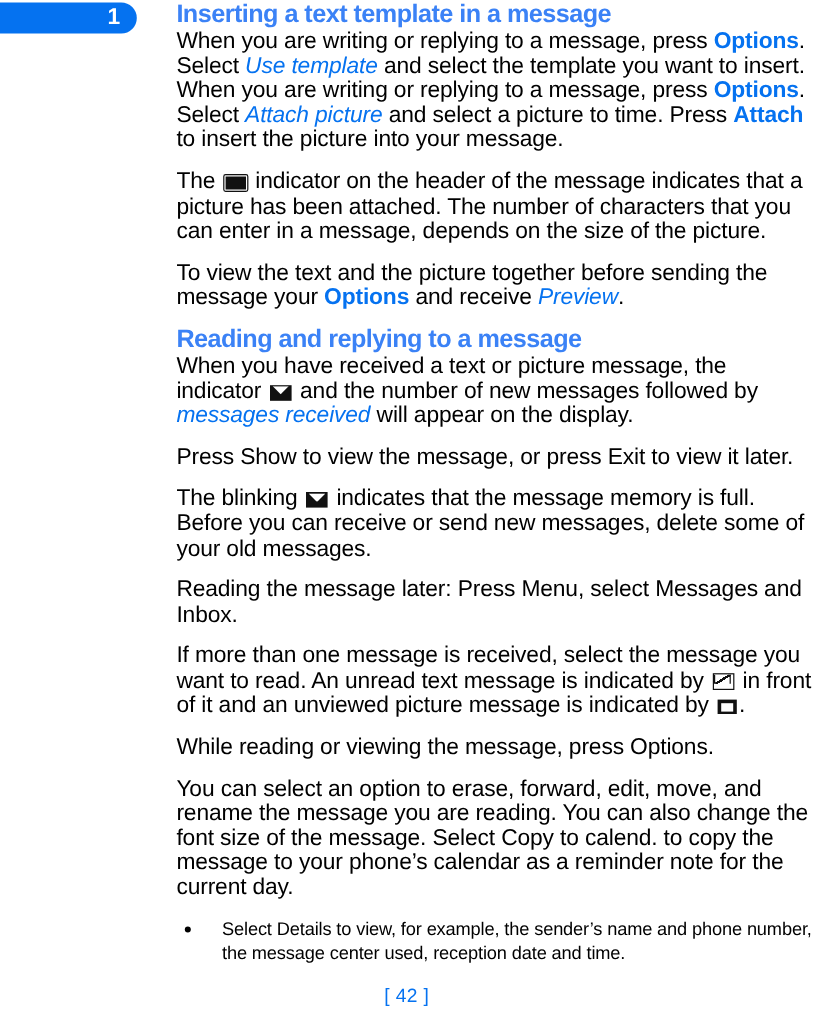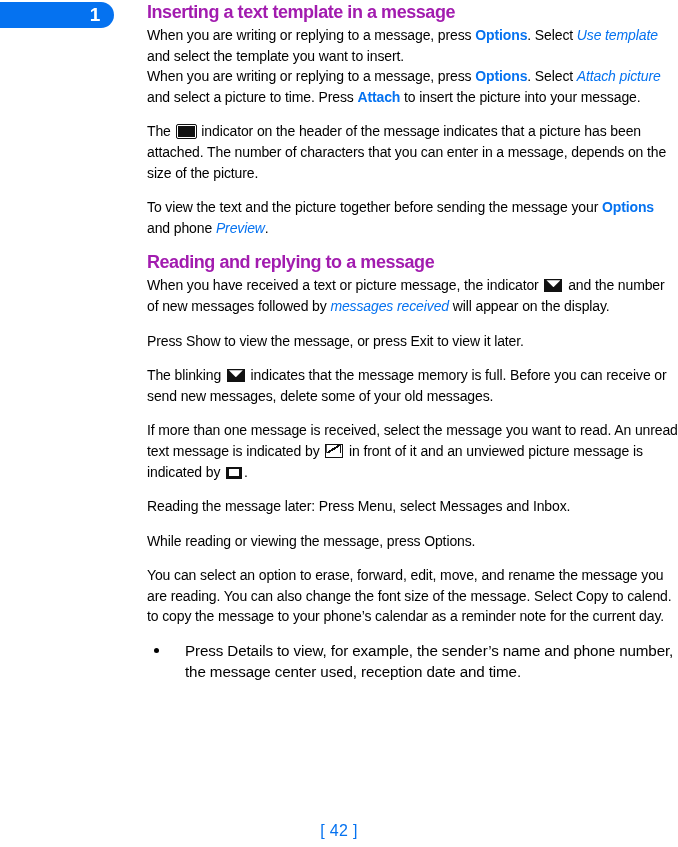--- a/index.html
+++ b/index.html
@@ -43,36 +43,36 @@
     position: absolute;
     left: 147px;
     top: 0px;
     width: 531px;
     font-size: 15.2px;
     line-height: 20.5px;
     letter-spacing: -0.15px;
   }
 
   h2.section-heading {
-    color: #a21caf;
-    font-size: 18px;
+    color: #3b82f6;
+    font-size: 21px;
     font-weight: 700;
     line-height: 24px;
     letter-spacing: -0.45px;
     margin: 0 0 1px 0;
     padding: 0;
   }
   h2.section-heading.spaced {
     margin-top: 12px;
   }
 
   p.body-text {
     margin: 0 0 0 0;
     padding: 0;
-    font-size: 14px;
+    font-size: 19px;
     line-height: 20.6px;
     letter-spacing: -0.12px;
     color: #000000;
     text-align: left;
   }
   p.body-text.gap {
     margin-top: 14px;
   }
 
   .em-blue {
@@ -232,47 +232,47 @@
 
   <p class="body-text">
     <span>When you are writing or replying to a message, press </span><span class="em-blue">Options</span><span>. Select </span><span class="em-blue-italic">Attach picture</span><span> and select a picture to time. Press </span><span class="em-blue">Attach</span><span> to insert the picture into your message.</span>
   </p>
 
   <p class="body-text gap">
     <span>The </span><span class="icon-inline icon-picture"></span><span> indicator on the header of the message indicates that a picture has been attached. The number of characters that you can enter in a message, depends on the size of the picture.</span>
   </p>
 
   <p class="body-text gap">
-    <span>To view the text and the picture together before sending the message your </span><span class="em-blue">Options</span><span> and phone </span><span class="em-blue-italic">Preview</span><span>.</span>
+    <span>To view the text and the picture together before sending the message your </span><span class="em-blue">Options</span><span> and receive </span><span class="em-blue-italic">Preview</span><span>.</span>
   </p>
 
   <h2 class="section-heading spaced">Reading and replying to a message</h2>
 
   <p class="body-text">
     <span>When you have received a text or picture message, the indicator </span><span class="icon-inline icon-envelope-filled"></span><span> and the number of new messages followed by </span><span class="em-blue-italic">messages received</span><span> will appear on the display.</span>
   </p>
 
   <p class="body-text gap">Press Show to view the message, or press Exit to view it later.</p>
 
   <p class="body-text gap">
     <span>The blinking </span><span class="icon-inline icon-envelope-filled"></span><span> indicates that the message memory is full. Before you can receive or send new messages, delete some of your old messages.</span>
   </p>
 
+  <p class="body-text gap">Reading the message later: Press Menu, select Messages and Inbox.</p>
+
   <p class="body-text gap">
     <span>If more than one message is received, select the message you want to read. An unread text message is indicated by </span><span class="icon-inline icon-envelope-outline"></span><span> in front of it and an unviewed picture message is indicated by </span><span class="icon-inline icon-picture-small"></span><span>.</span>
   </p>
-
-  <p class="body-text gap">Reading the message later: Press Menu, select Messages and Inbox.</p>
 
   <p class="body-text gap">While reading or viewing the message, press Options.</p>
 
   <p class="body-text gap">You can select an option to erase, forward, edit, move, and rename the message you are reading. You can also change the font size of the message. Select Copy to calend. to copy the message to your phone’s calendar as a reminder note for the current day.</p>
 
   <ul class="bullet-list">
     <li>
       <span class="bullet-dot"></span>
-      <span>Press Details to view, for example, the sender’s name and phone number, the message center used, reception date and time.</span>
+      <span>Select Details to view, for example, the sender’s name and phone number, the message center used, reception date and time.</span>
     </li>
   </ul>
 
 </div>
 
 <div class="page-footer">[ 42 ]</div>
 
 </body></html>

